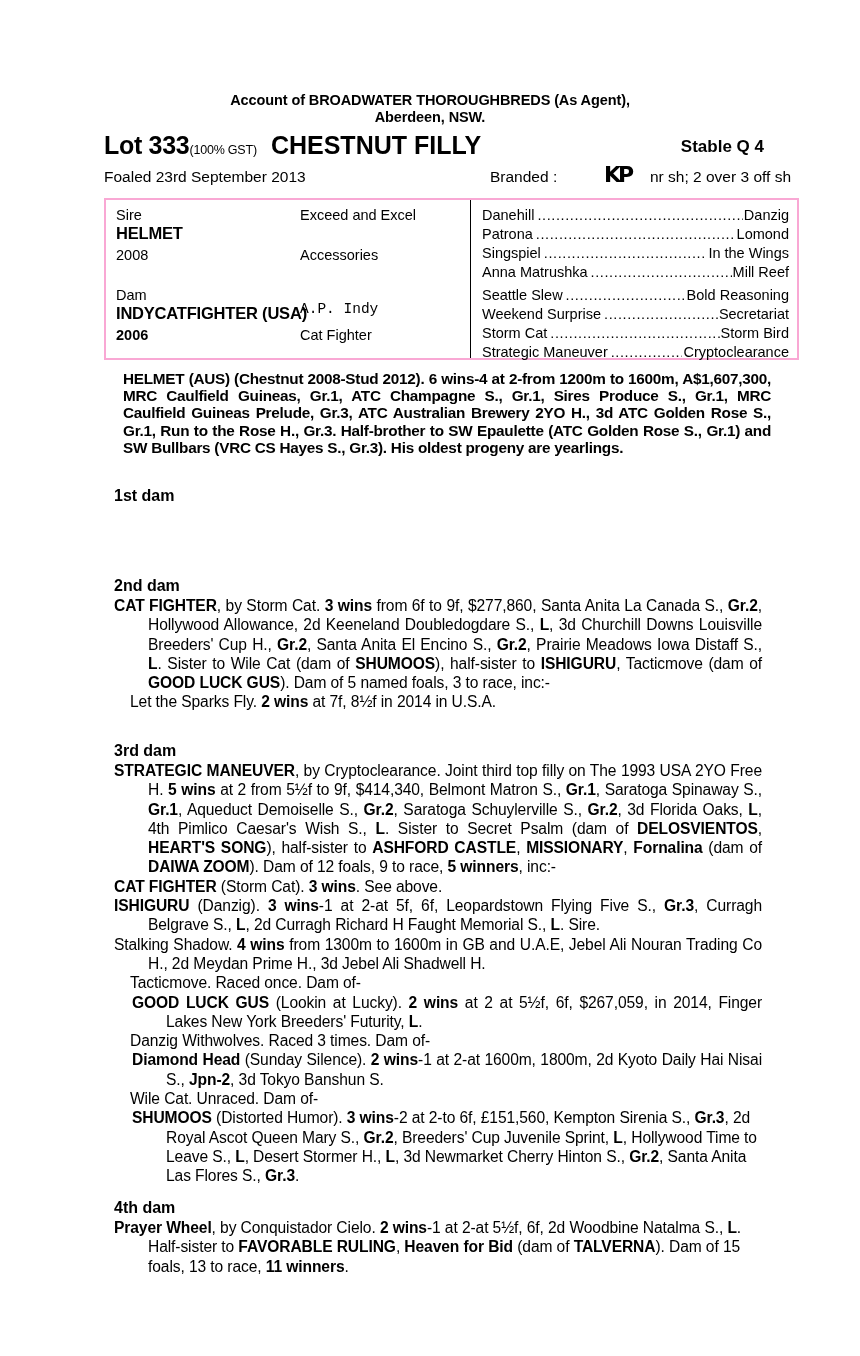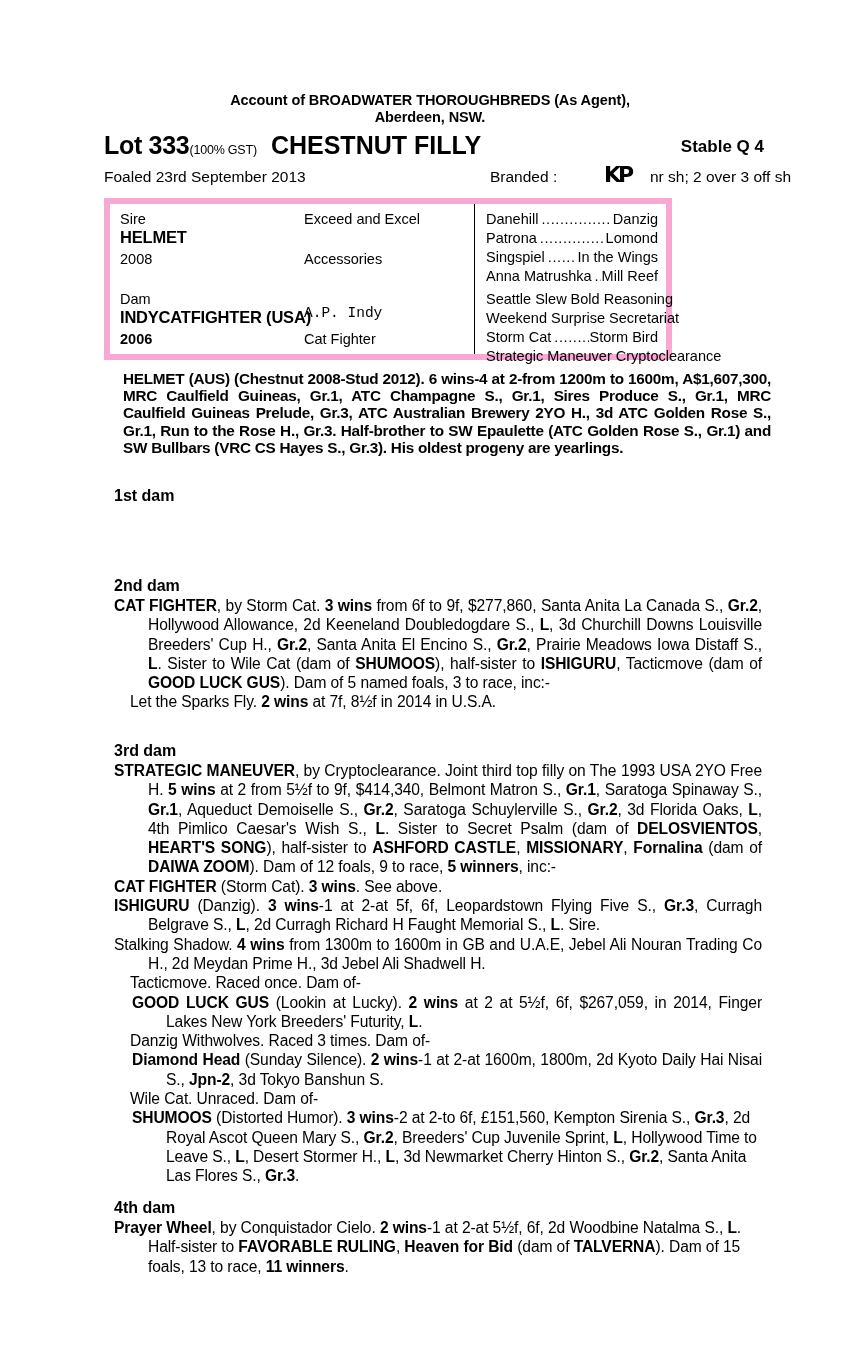--- a/index.html
+++ b/index.html
@@ -104,23 +104,23 @@
   .brand-desc {
     position: absolute;
     left: 546px; top: 2px;
     white-space: nowrap;
   }
 
   
   .ped-table {
     position: absolute;
     left: 104px; top: 198px;
-    width: 568px;
+    width: 695px;
     height: 162px;
-    border: 6px solid #f9a8d4;
+    border: 2px solid #f9a8d4;
     box-sizing: border-box;
   }
   .ped-divider {
     position: absolute;
     left: 364px; top: 0;
     width: 1px; height: 100%;
     background: #000;
   }
   .ped-left {
     position: absolute;

